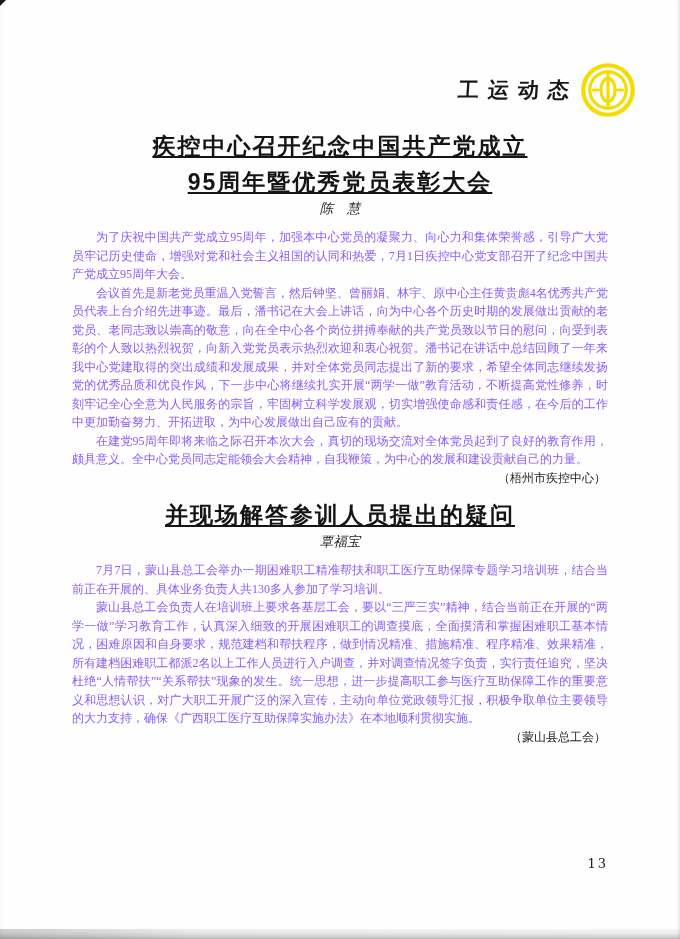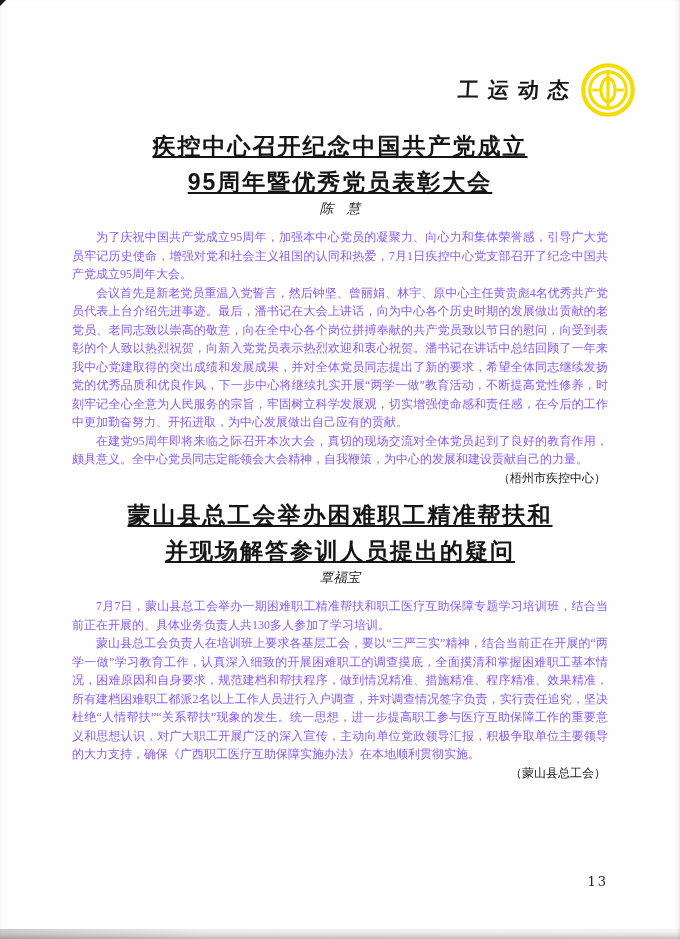--- a/index.html
+++ b/index.html
@@ -78,21 +78,21 @@
   .attribution {
     font-size: 12px;
     line-height: 18.5px;
     text-align: right;
     padding-right: 2px;
     color: #1b1b1b;
   }
   .article-2 { margin-top: 10px; }
   .page-number {
     position: absolute;
-    top: 874px;
+    top: 856px;
     right: 72px;
     font-family: "DejaVu Serif", serif;
     font-size: 13px;
     letter-spacing: 2px;
     color: #222;
   }
   .bottom-edge {
     position: absolute;
     left: 0; right: 0; bottom: 0;
     height: 10px;
@@ -130,21 +130,20 @@
       </h1>
       <div class="author">陈　慧</div>
       <p class="body-para first">为了庆祝中国共产党成立95周年，加强本中心党员的凝聚力、向心力和集体荣誉感，引导广大党员牢记历史使命，增强对党和社会主义祖国的认同和热爱，7月1日疾控中心党支部召开了纪念中国共产党成立95周年大会。</p>
       <p class="body-para">会议首先是新老党员重温入党誓言，然后钟坚、曾丽娟、林宇、原中心主任黄贵彪4名优秀共产党员代表上台介绍先进事迹。最后，潘书记在大会上讲话，向为中心各个历史时期的发展做出贡献的老党员、老同志致以崇高的敬意，向在全中心各个岗位拼搏奉献的共产党员致以节日的慰问，向受到表彰的个人致以热烈祝贺，向新入党党员表示热烈欢迎和衷心祝贺。潘书记在讲话中总结回顾了一年来我中心党建取得的突出成绩和发展成果，并对全体党员同志提出了新的要求，希望全体同志继续发扬党的优秀品质和优良作风，下一步中心将继续扎实开展“两学一做”教育活动，不断提高党性修养，时刻牢记全心全意为人民服务的宗旨，牢固树立科学发展观，切实增强使命感和责任感，在今后的工作中更加勤奋努力、开拓进取，为中心发展做出自己应有的贡献。</p>
       <p class="body-para">在建党95周年即将来临之际召开本次大会，真切的现场交流对全体党员起到了良好的教育作用，颇具意义。全中心党员同志定能领会大会精神，自我鞭策，为中心的发展和建设贡献自己的力量。</p>
       <div class="attribution">（梧州市疾控中心）</div>
     </article>
 
     <article class="article-2">
       <h1 class="article-title">
-        <span class="title-line">蒙山县总工会举办困难职工精准帮扶和</span>
         <span class="title-line">并现场解答参训人员提出的疑问</span>
       </h1>
       <div class="author">覃福宝</div>
       <p class="body-para first">7月7日，蒙山县总工会举办一期困难职工精准帮扶和职工医疗互助保障专题学习培训班，结合当前正在开展的、具体业务负责人共130多人参加了学习培训。</p>
       <p class="body-para">蒙山县总工会负责人在培训班上要求各基层工会，要以“三严三实”精神，结合当前正在开展的“两学一做”学习教育工作，认真深入细致的开展困难职工的调查摸底，全面摸清和掌握困难职工基本情况，困难原因和自身要求，规范建档和帮扶程序，做到情况精准、措施精准、程序精准、效果精准，所有建档困难职工都派2名以上工作人员进行入户调查，并对调查情况签字负责，实行责任追究，坚决杜绝“人情帮扶”“关系帮扶”现象的发生。统一思想，进一步提高职工参与医疗互助保障工作的重要意义和思想认识，对广大职工开展广泛的深入宣传，主动向单位党政领导汇报，积极争取单位主要领导的大力支持，确保《广西职工医疗互助保障实施办法》在本地顺利贯彻实施。</p>
       <div class="attribution">（蒙山县总工会）</div>
     </article>
 
   </main>
 

